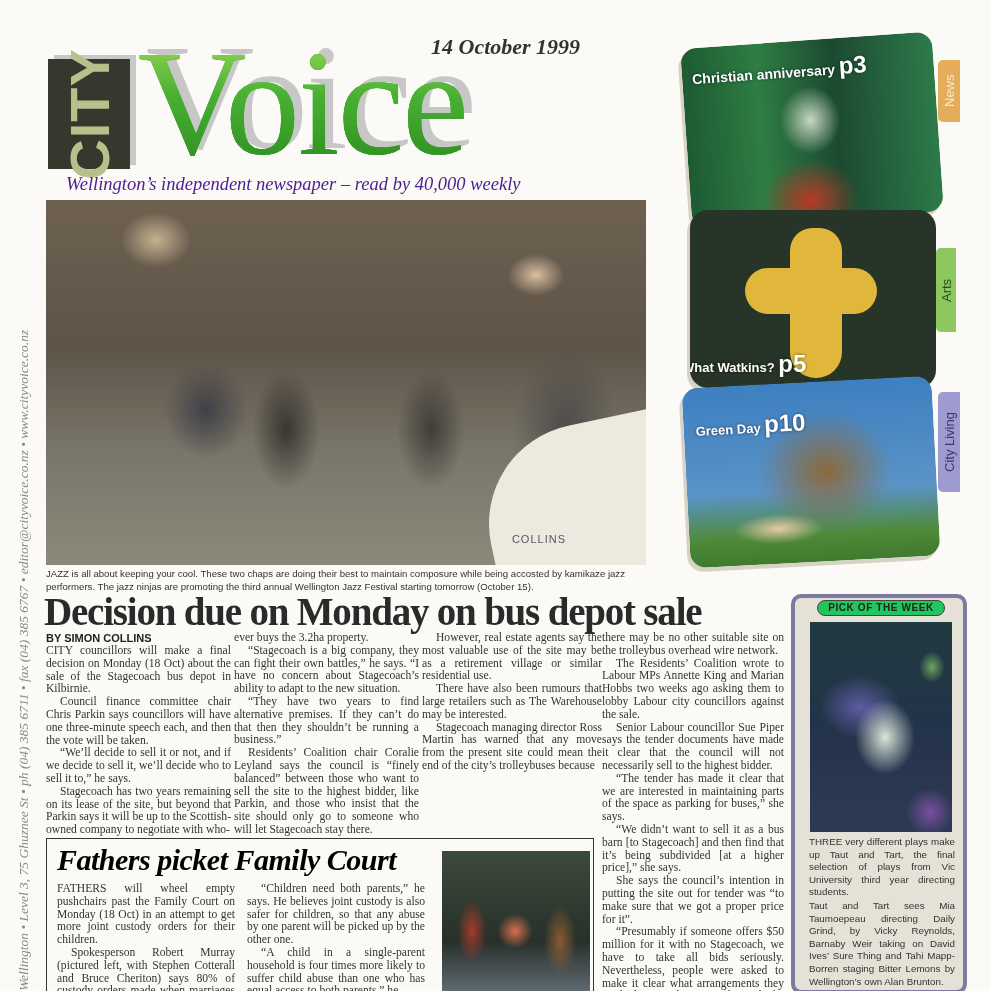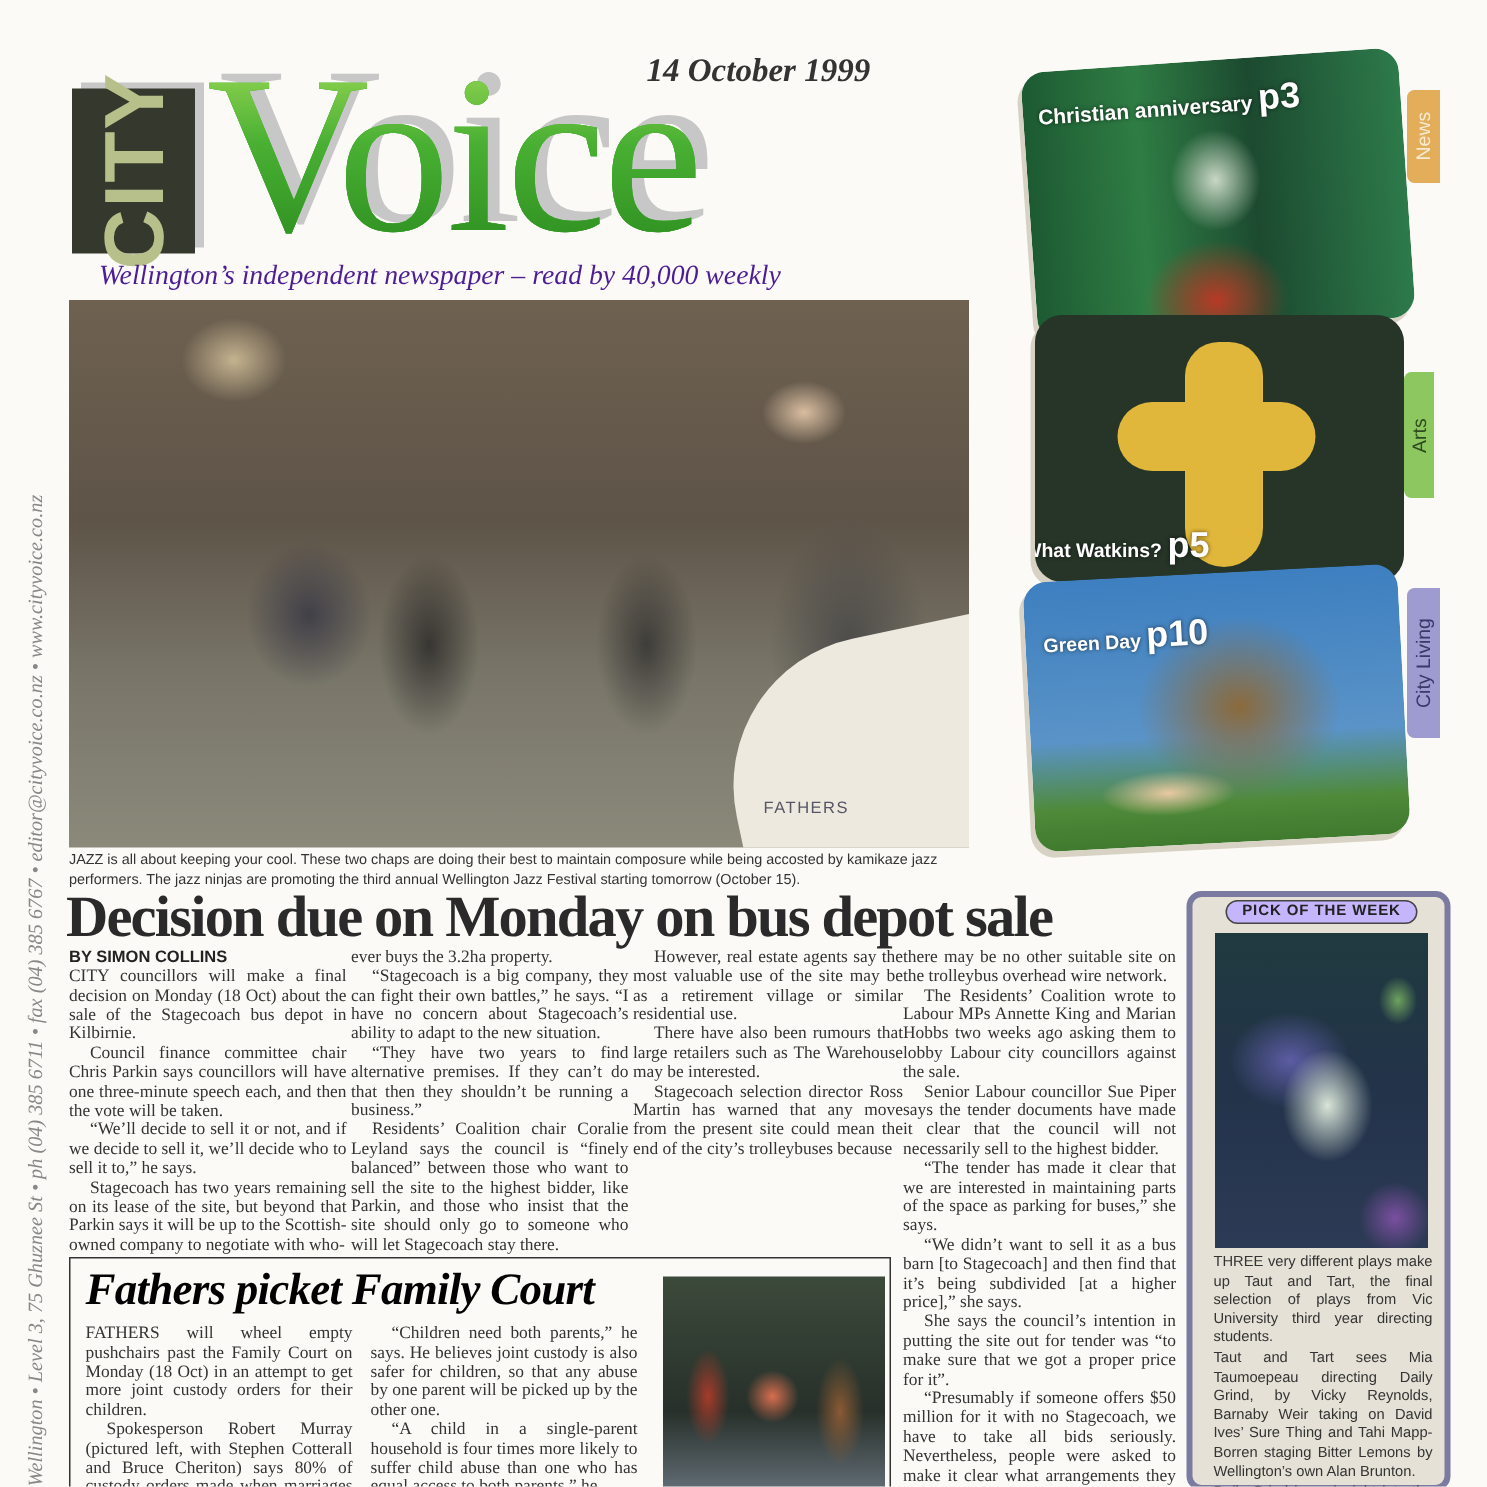--- a/index.html
+++ b/index.html
@@ -160,21 +160,21 @@
       radial-gradient(ellipse 60px 20px at 90px 145px, #e8c9a3, transparent 75%),
       linear-gradient(180deg, #3d7fc0 0%, #5a93c7 60%, #4f8a3a 85%, #3f7a2e 100%);
   }
 
   .pick-box {
     position: absolute; left: 791px; top: 594px; width: 176px; height: 400px;
     background: #e6e1d6; border: 4px solid #7b7aa0; border-radius: 10px;
   }
   .pick-header {
     position: absolute; left: 22px; top: 2px; width: 128px; height: 16px;
-    background: #c4b5fd; border: 1.5px solid #444; border-radius: 8px;
+    background: #22c55e; border: 1.5px solid #444; border-radius: 8px;
     font-family: "Liberation Sans", sans-serif; font-weight: bold; font-size: 10px; line-height: 13px;
     text-align: center; color: #222; letter-spacing: 0.6px;
   }
   .pick-photo {
     position: absolute; left: 15px; top: 24px; width: 142px; height: 210px;
     background:
       radial-gradient(ellipse 40px 50px at 75px 115px, #d9e5d8, transparent 75%),
       radial-gradient(ellipse 16px 20px at 122px 45px, #6fa25f, transparent 80%),
       radial-gradient(ellipse 50px 40px at 50px 85px, #5c5ca3, transparent 80%),
       radial-gradient(ellipse 30px 30px at 120px 190px, #7a4fa0, transparent 80%),
@@ -197,21 +197,21 @@
     <span>CITY</span>
   </div>
   <div class="voice-title">Voice</div>
   <div class="voice-title-fg">Voice</div>
   <div class="issue-date">14 October 1999</div>
   <div class="tagline">Wellington’s independent newspaper – read by 40,000 weekly</div>
 </div>
 
 <div class="main-photo">
   <div class="car"></div>
-  <div class="car-label">FATHERS</div>
+  <div class="car-label">COLLINS</div>
 </div>
 <div class="photo-caption">JAZZ is all about keeping your cool. These two chaps are doing their best to maintain  composure while being accosted by kamikaze jazz performers. The jazz ninjas are promoting the third annual Wellington Jazz Festival starting tomorrow (October 15).</div>
 
 <div class="headline">Decision due on Monday on bus depot sale</div>
 
 <div class="article-col" style="left:46px;">
   <div class="byline">BY SIMON COLLINS</div>
   <p class="first">CITY councillors will make a final decision on Monday (18 Oct) about the sale of the Stagecoach bus depot in Kilbirnie.</p>
   <p>Council finance committee chair Chris Parkin says councillors will have one three-minute speech each, and then the vote will be taken.</p>
   <p>“We’ll decide to sell it or not, and if we decide to sell it, we’ll decide who to sell it to,” he says.</p>
@@ -219,21 +219,21 @@
 </div>
 <div class="article-col" style="left:234px;">
   <p class="first">ever buys the 3.2ha property.</p>
   <p>“Stagecoach is a big company, they can fight their own battles,” he says. “I have no concern about Stagecoach’s ability to adapt to the new situation.</p>
   <p>“They have two years to find alternative premises. If they can’t do that then they shouldn’t be running a business.”</p>
   <p>Residents’ Coalition chair Coralie Leyland says the council is “finely balanced” between those who want to sell the site to the highest bidder, like Parkin, and those who insist that the site should only go to someone who will let Stagecoach stay there.</p>
 </div>
 <div class="article-col" style="left:422px; width:180px;">
   <p>However, real estate agents say the most valuable use of the site may be as a retirement village or similar residential use.</p>
   <p>There have also been rumours that large retailers such as The Warehouse may be interested.</p>
-  <p>Stagecoach selection director Ross Martin has warned that any move from the present site could mean the end of the city’s trolleybuses because</p>
+  <p>Stagecoach managing director Ross Martin has warned that any move from the present site could mean the end of the city’s trolleybuses because</p>
 </div>
 <div class="article-col" style="left:602px; width:182px;">
   <p class="first">there may be no other suitable site on the trolleybus overhead wire network.</p>
   <p>The Residents’ Coalition wrote to Labour MPs Annette King and Marian Hobbs two weeks ago asking them to lobby Labour city councillors against the sale.</p>
   <p>Senior Labour councillor Sue Piper says the tender documents have made it clear that the council will not necessarily sell to the highest bidder.</p>
   <p>“The tender has made it clear that we are interested in maintaining parts of the space as parking for buses,” she says.</p>
   <p>“We didn’t want to sell it as a bus barn [to Stagecoach] and then find that it’s being subdivided [at a higher price],” she says.</p>
   <p>She says the council’s intention in putting the site out for tender was “to make sure that we got a proper price for it”.</p>
   <p>“Presumably if someone offers $50 million for it with no Stagecoach, we have to take all bids seriously. Nevertheless, people were asked to make it clear what arrangements they might be intending to make with the current</p>
 </div>

